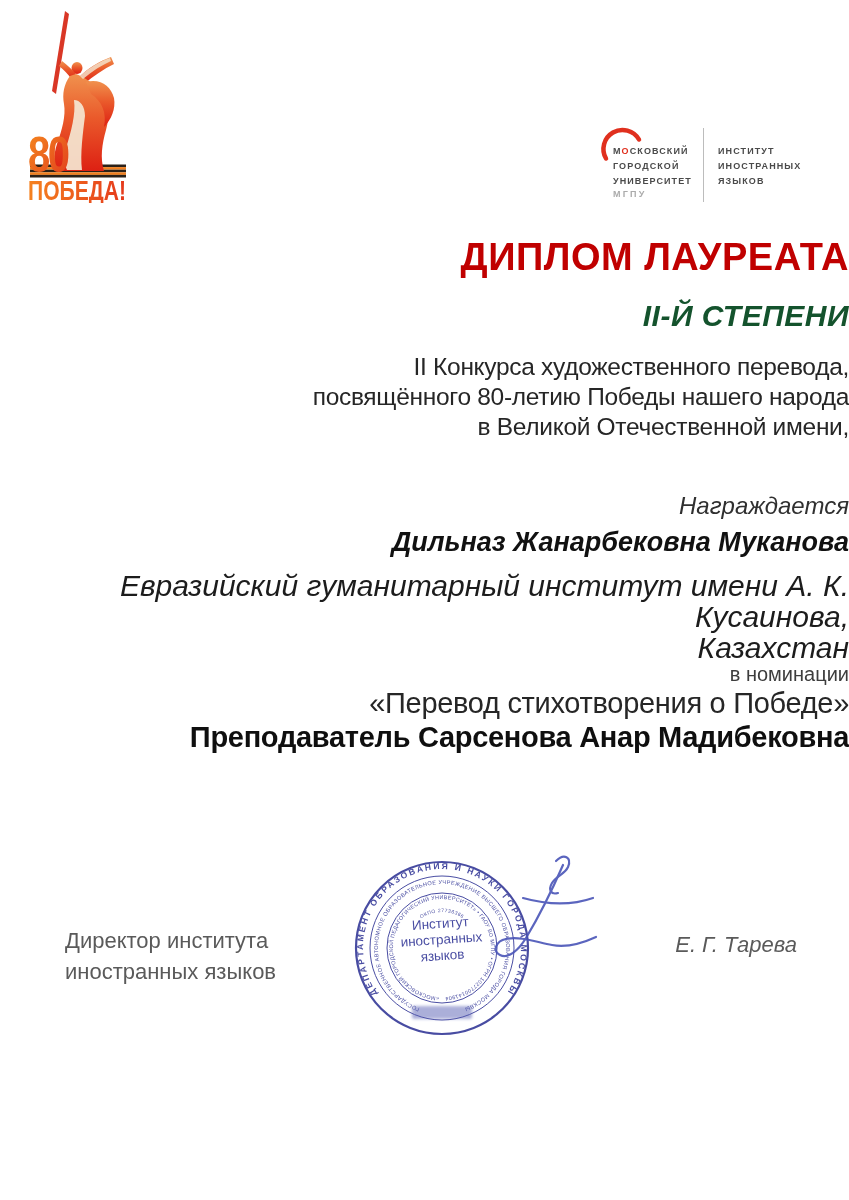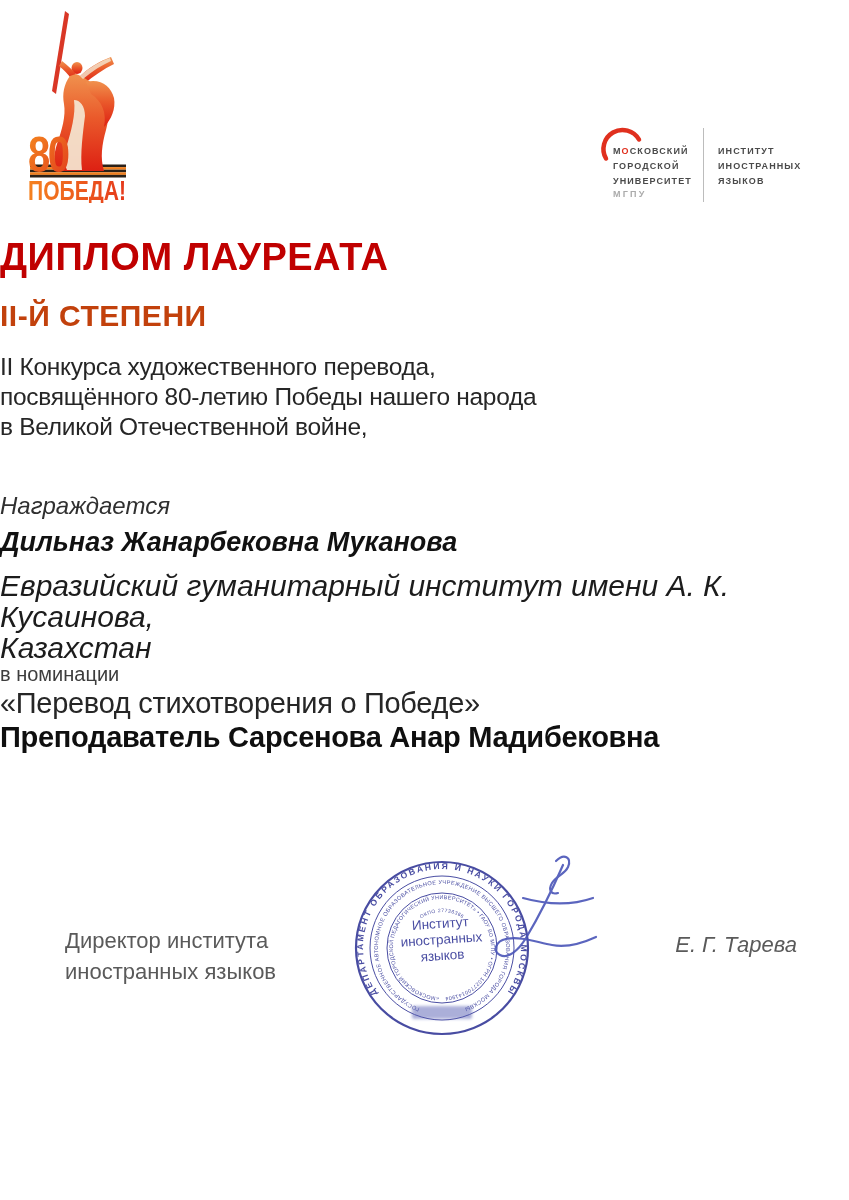--- a/index.html
+++ b/index.html
@@ -4,40 +4,40 @@
 <style>
   * { margin:0; padding:0; box-sizing:border-box; }
   html,body { background:#e9e9e9; }
   .sheet {
     position:relative; width:849px; height:1200px; margin:0 auto;
     background:#ffffff; overflow:hidden;
     font-family:"Liberation Sans","DejaVu Sans",sans-serif;
     color:#262626;
   }
   .abs { position:absolute; }
-  .ctr { left:0; right:0; text-align:left; }
+  .ctr { left:0; right:0; text-align:right; }
 
   
   .victory-logo { left:14px; top:8px; width:150px; height:195px; }
 
   
   .mgpu-logo { left:598px; top:118px; width:215px; height:92px; }
   .mgpu-arc { position:absolute; left:0; top:0; width:60px; height:60px; }
   .mgpu-text { position:absolute; left:15px; top:26px;
     font-size:9px; font-weight:bold; letter-spacing:1.1px; line-height:15px; color:#4a4a4a; }
   .mgpu-abbr { position:absolute; left:15px; top:71px;
     font-size:9px; font-weight:bold; letter-spacing:2.2px; color:#ababab; }
   .mgpu-divider { position:absolute; left:105px; top:10px; width:1px; height:74px; background:#bcbcbc; }
   .inst-text { position:absolute; left:120px; top:26px;
     font-size:9px; font-weight:bold; letter-spacing:1.1px; line-height:15px; color:#4a4a4a; }
   .red-letter { color:#e0301e; }
 
   
   .diploma-title { top:236px; font-size:38px; font-weight:bold; color:#c00000; letter-spacing:0.5px; }
-  .degree-title  { top:299px; font-size:30px; font-weight:bold; color:#c2410c; letter-spacing:0.5px; }
+  .degree-title  { top:299px; font-size:30px; font-weight:bold; color:#14532d; letter-spacing:0.5px;font-style:italic; }
 
   .competition { top:352px; font-size:24.5px; line-height:30px; color:#262626; letter-spacing:-0.3px; }
 
   .award-label { top:492px; font-size:24px; font-style:italic; color:#303030; }
   .recipient   { top:527px; font-size:27px; font-weight:bold; font-style:italic; color:#111111; }
   .institution { top:570px; font-size:30px; font-style:italic; line-height:31px; color:#1c1c1c; }
 
   .nomination-label { top:663px; font-size:20px; color:#3d3d3d; }
   .nomination-title { top:687px; font-size:29px; color:#262626; letter-spacing:-0.3px; }
   .teacher-line     { top:721px; font-size:29px; font-weight:bold; color:#0f0f0f; letter-spacing:-0.3px; }
@@ -111,21 +111,21 @@
       <div>ЯЗЫКОВ</div>
     </div>
   </div>
 
   <div class="abs ctr diploma-title">ДИПЛОМ ЛАУРЕАТА</div>
   <div class="abs ctr degree-title">II-Й СТЕПЕНИ</div>
 
   <div class="abs ctr competition">
     <div>II Конкурса художественного перевода,</div>
     <div>посвящённого 80-летию Победы нашего народа</div>
-    <div>в Великой Отечественной войне,</div>
+    <div>в Великой Отечественной имени,</div>
   </div>
 
   <div class="abs ctr recipient">Дильназ Жанарбековна Муканова</div>
   <div class="abs ctr award-label">Награждается</div>
   <div class="abs ctr institution">
     <div>Евразийский гуманитарный институт имени А. К. Кусаинова,</div>
     <div>Казахстан</div>
   </div>
 
   <div class="abs ctr nomination-label">в номинации</div>

